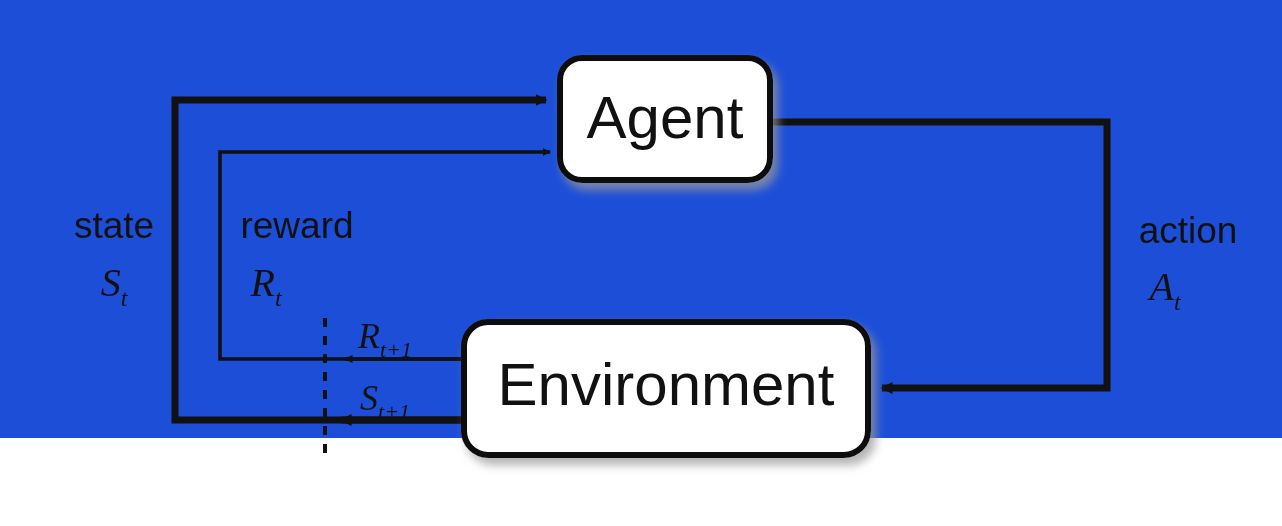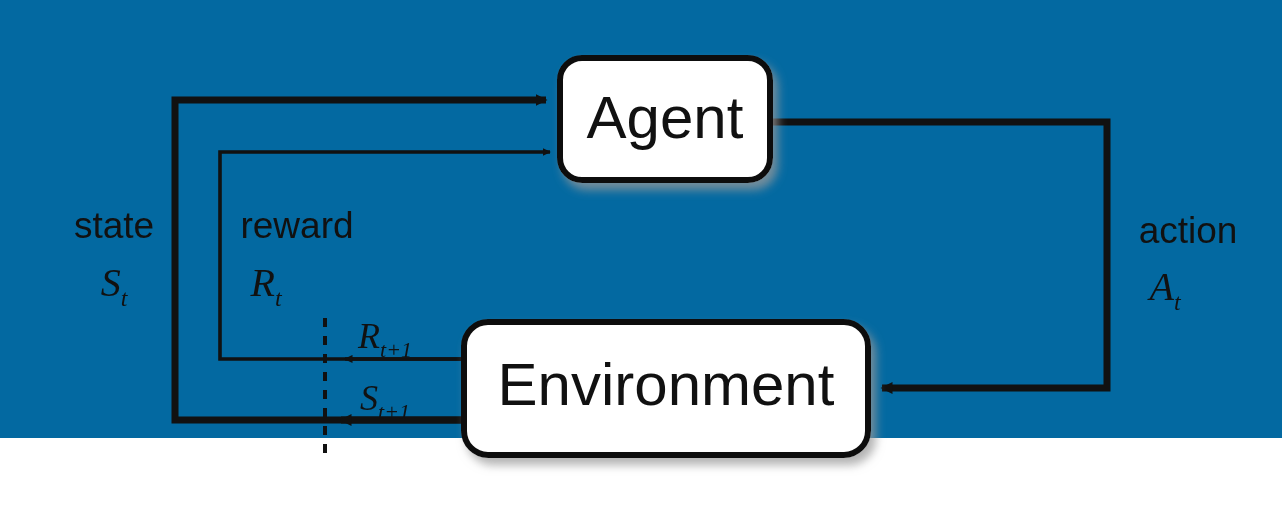--- a/index.html
+++ b/index.html
@@ -10,21 +10,21 @@
   body {
     width: 1282px;
     height: 526px;
     overflow: hidden;
     font-family: "Liberation Sans", sans-serif;
   }
   #diagram-root {
     position: relative;
     width: 1282px;
     height: 438px;
-    background: #0369a1;
+    background: #1d4ed8;
   }
   svg.diagram-canvas {
     position: absolute;
     left: 0;
     top: 0;
     width: 1282px;
     height: 526px;
     display: block;
   }
   .node-label {

